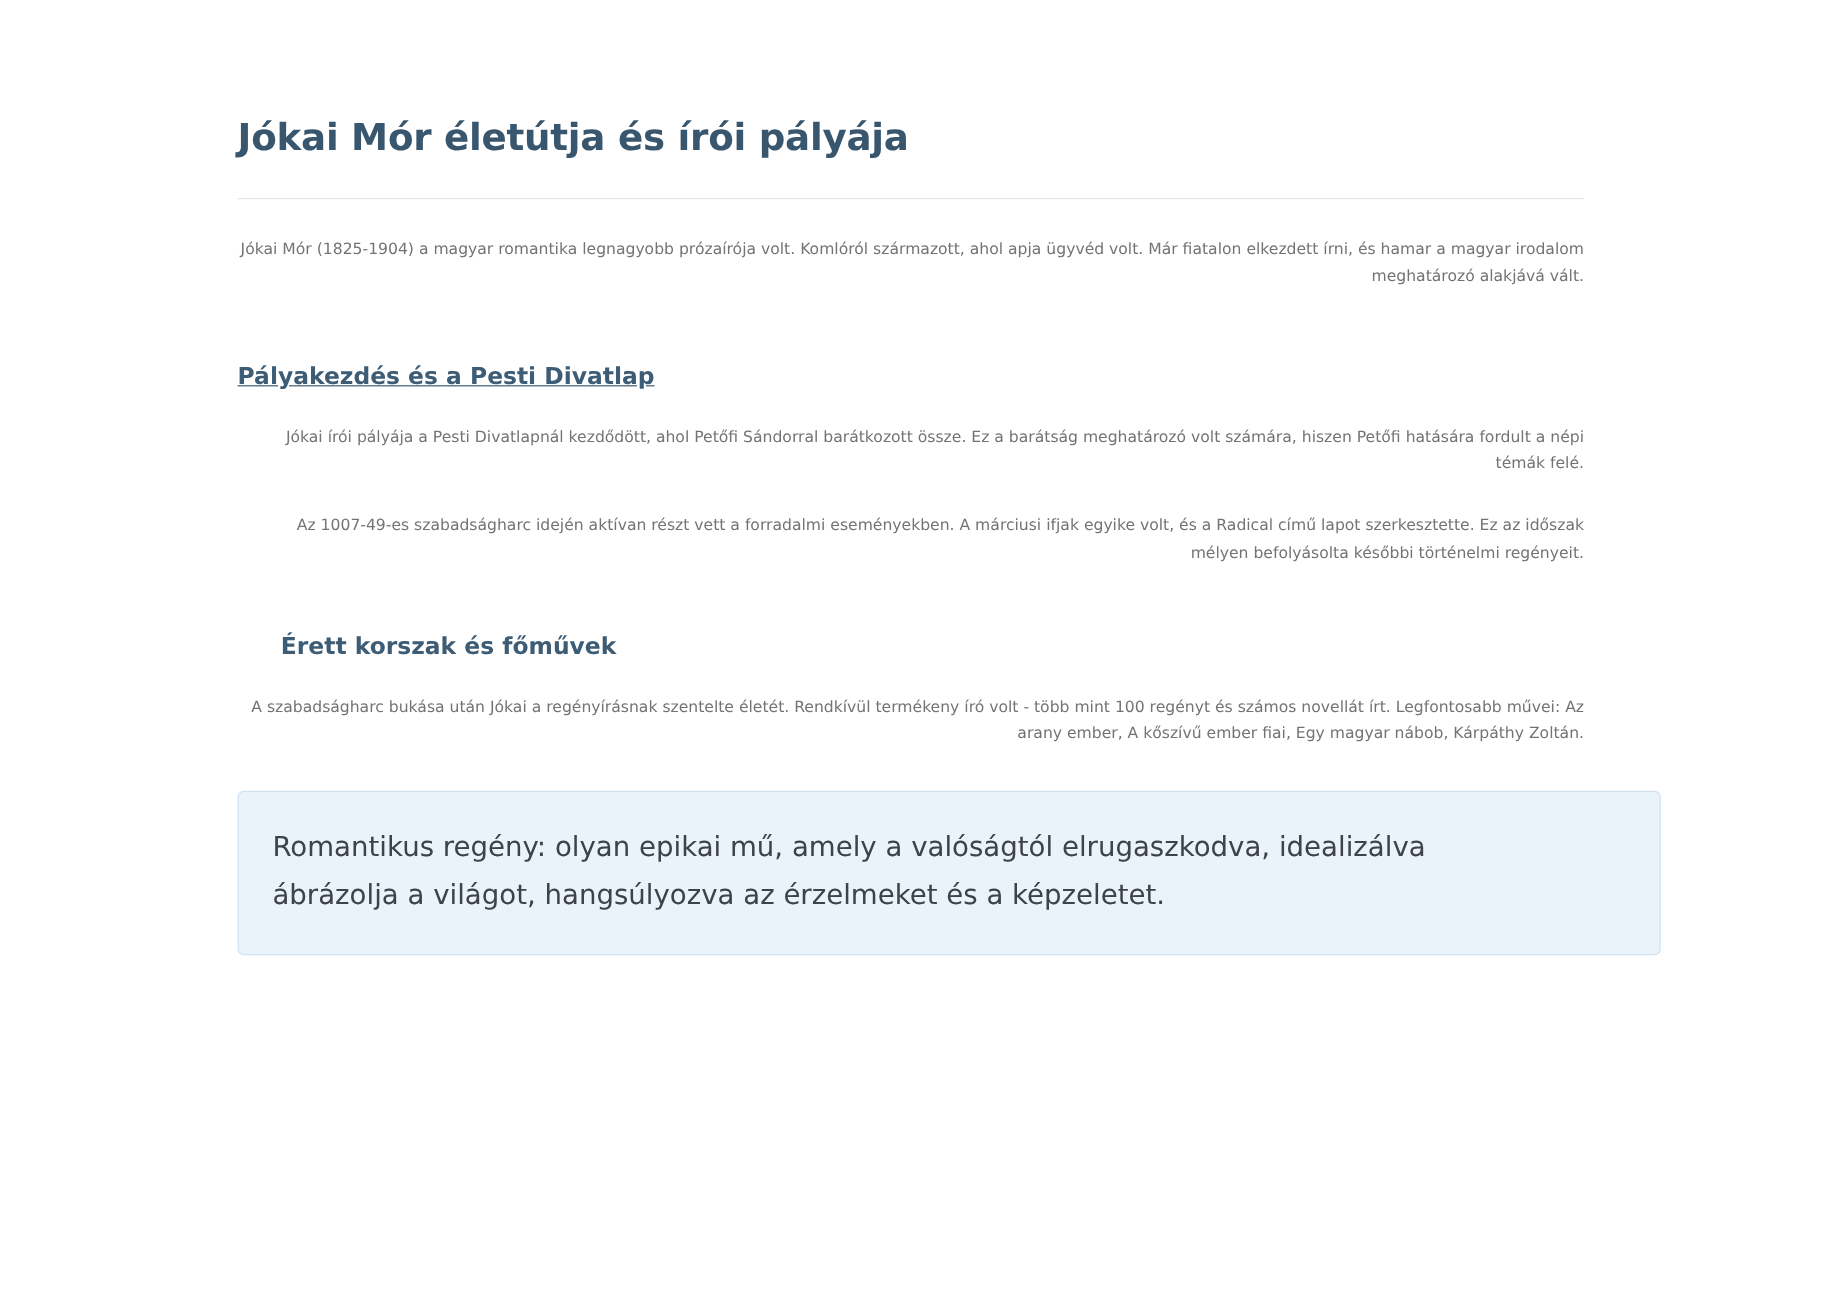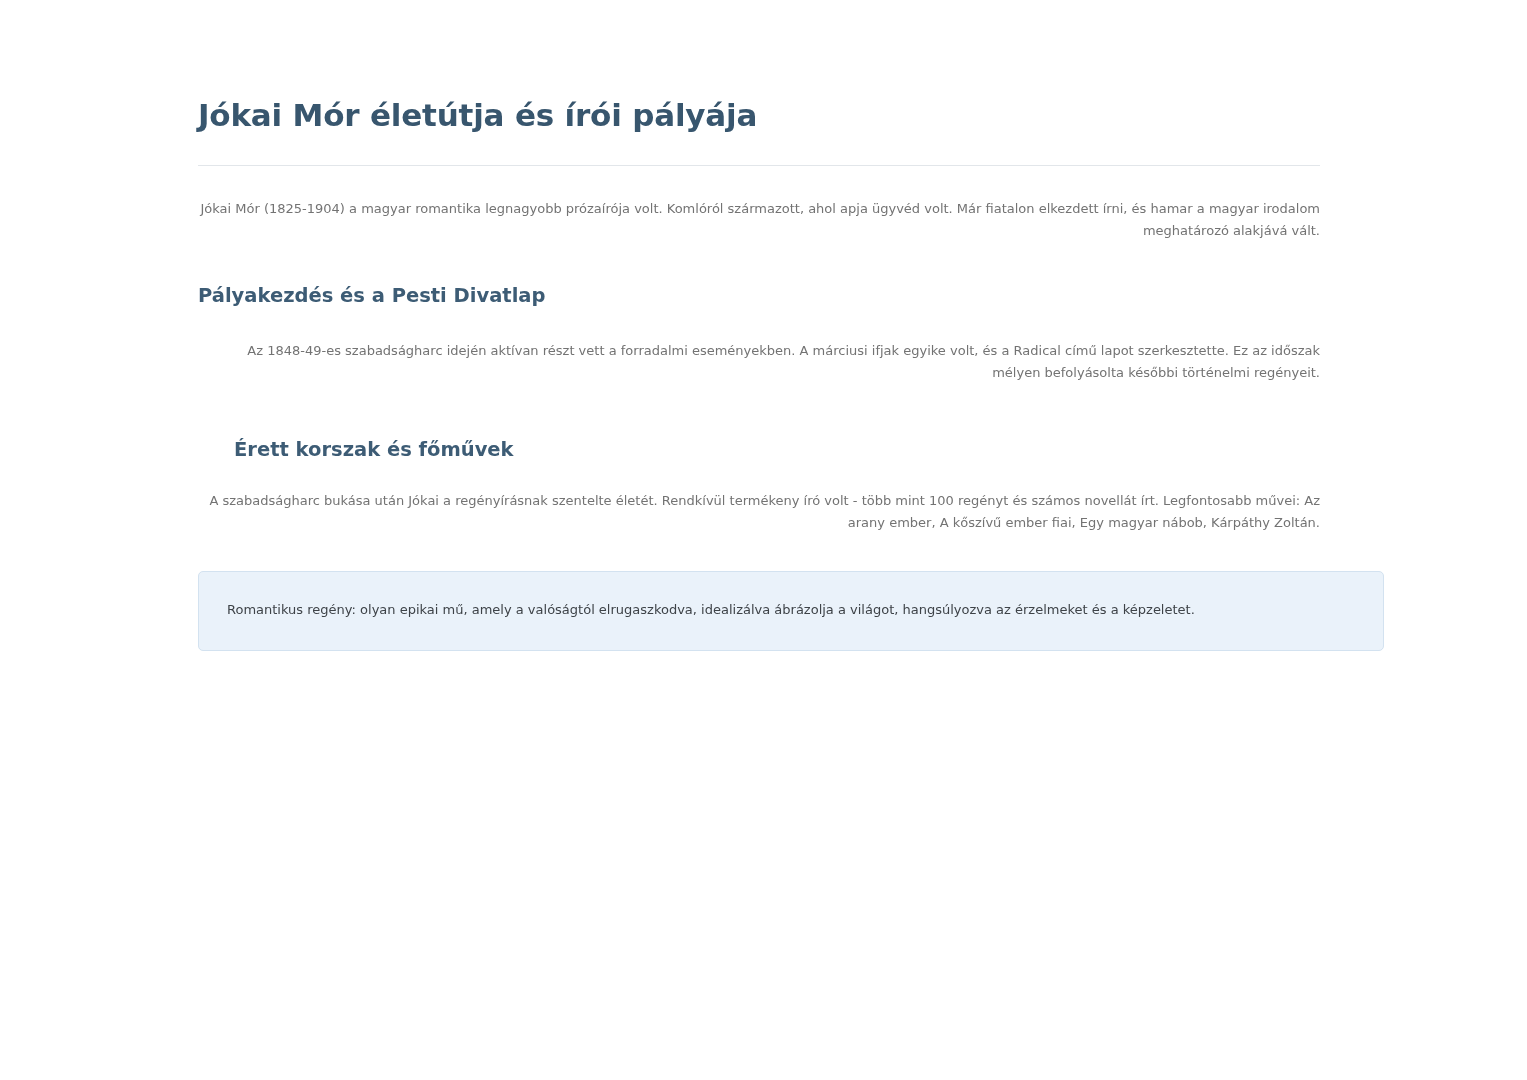--- a/index.html
+++ b/index.html
@@ -46,56 +46,57 @@
     margin-top: 32px;
   }
   .section-head {
     margin: 0;
     width: 1122px;
     font-size: 19.5px;
     font-weight: bold;
     color: #3d5c75;
     line-height: 1.4;
   }
-  .sh-1 { margin-top: 40px; }
+  .sh-1 { margin-top: 58px; text-decoration: underline; }
   .sh-2 { margin-top: 52px; margin-left: 36px; }
   .par-after-head { margin-top: 26px; }
   .par-gap { margin-top: 30px; }
   .callout {
     box-sizing: border-box;
     margin-top: 36px;
     width: 1186px;
     background: #eaf2fa;
     border: 1px solid #d3e2f0;
     border-radius: 5px;
     padding: 27px 28px 29px 28px;
   }
   .callout p {
     margin: 0;
-    font-size: 13px;
+    font-size: 23px;
     line-height: 1.72;
     color: #3e4348;
     max-width: 1070px;
   }
 </style>
 </head>
 <body>
 
 <div class="page">
 
   <h1 class="doc-title">Jókai Mór életútja és írói pályája</h1>
 
   <div class="title-rule"></div>
 
   <p class="body-par par-first">Jókai Mór (1825-1904) a magyar romantika legnagyobb prózaírója volt. Komlóról származott, ahol apja ügyvéd volt. Már fiatalon elkezdett írni, és hamar a magyar irodalom meghatározó alakjává vált.</p>
 
   <h2 class="section-head sh-1">Pályakezdés és a Pesti Divatlap</h2>
 
+  <p class="body-par par-after-head">Jókai írói pályája a Pesti Divatlapnál kezdődött, ahol Petőfi Sándorral barátkozott össze. Ez a barátság meghatározó volt számára, hiszen Petőfi hatására fordult a népi témák felé.</p>
 
-  <p class="body-par par-gap">Az 1848-49-es szabadságharc idején aktívan részt vett a forradalmi eseményekben. A márciusi ifjak egyike volt, és a Radical című lapot szerkesztette. Ez az időszak mélyen befolyásolta későbbi történelmi regényeit.</p>
+  <p class="body-par par-gap">Az 1007-49-es szabadságharc idején aktívan részt vett a forradalmi eseményekben. A márciusi ifjak egyike volt, és a Radical című lapot szerkesztette. Ez az időszak mélyen befolyásolta későbbi történelmi regényeit.</p>
 
   <h2 class="section-head sh-2">Érett korszak és főművek</h2>
 
   <p class="body-par par-after-head">A szabadságharc bukása után Jókai a regényírásnak szentelte életét. Rendkívül termékeny író volt - több mint 100 regényt és számos novellát írt. Legfontosabb művei: Az arany ember, A kőszívű ember fiai, Egy magyar nábob, Kárpáthy Zoltán.</p>
 
   <div class="callout">
     <p>Romantikus regény: olyan epikai mű, amely a valóságtól elrugaszkodva, idealizálva ábrázolja a világot, hangsúlyozva az érzelmeket és a képzeletet.</p>
   </div>
 
 </div>

